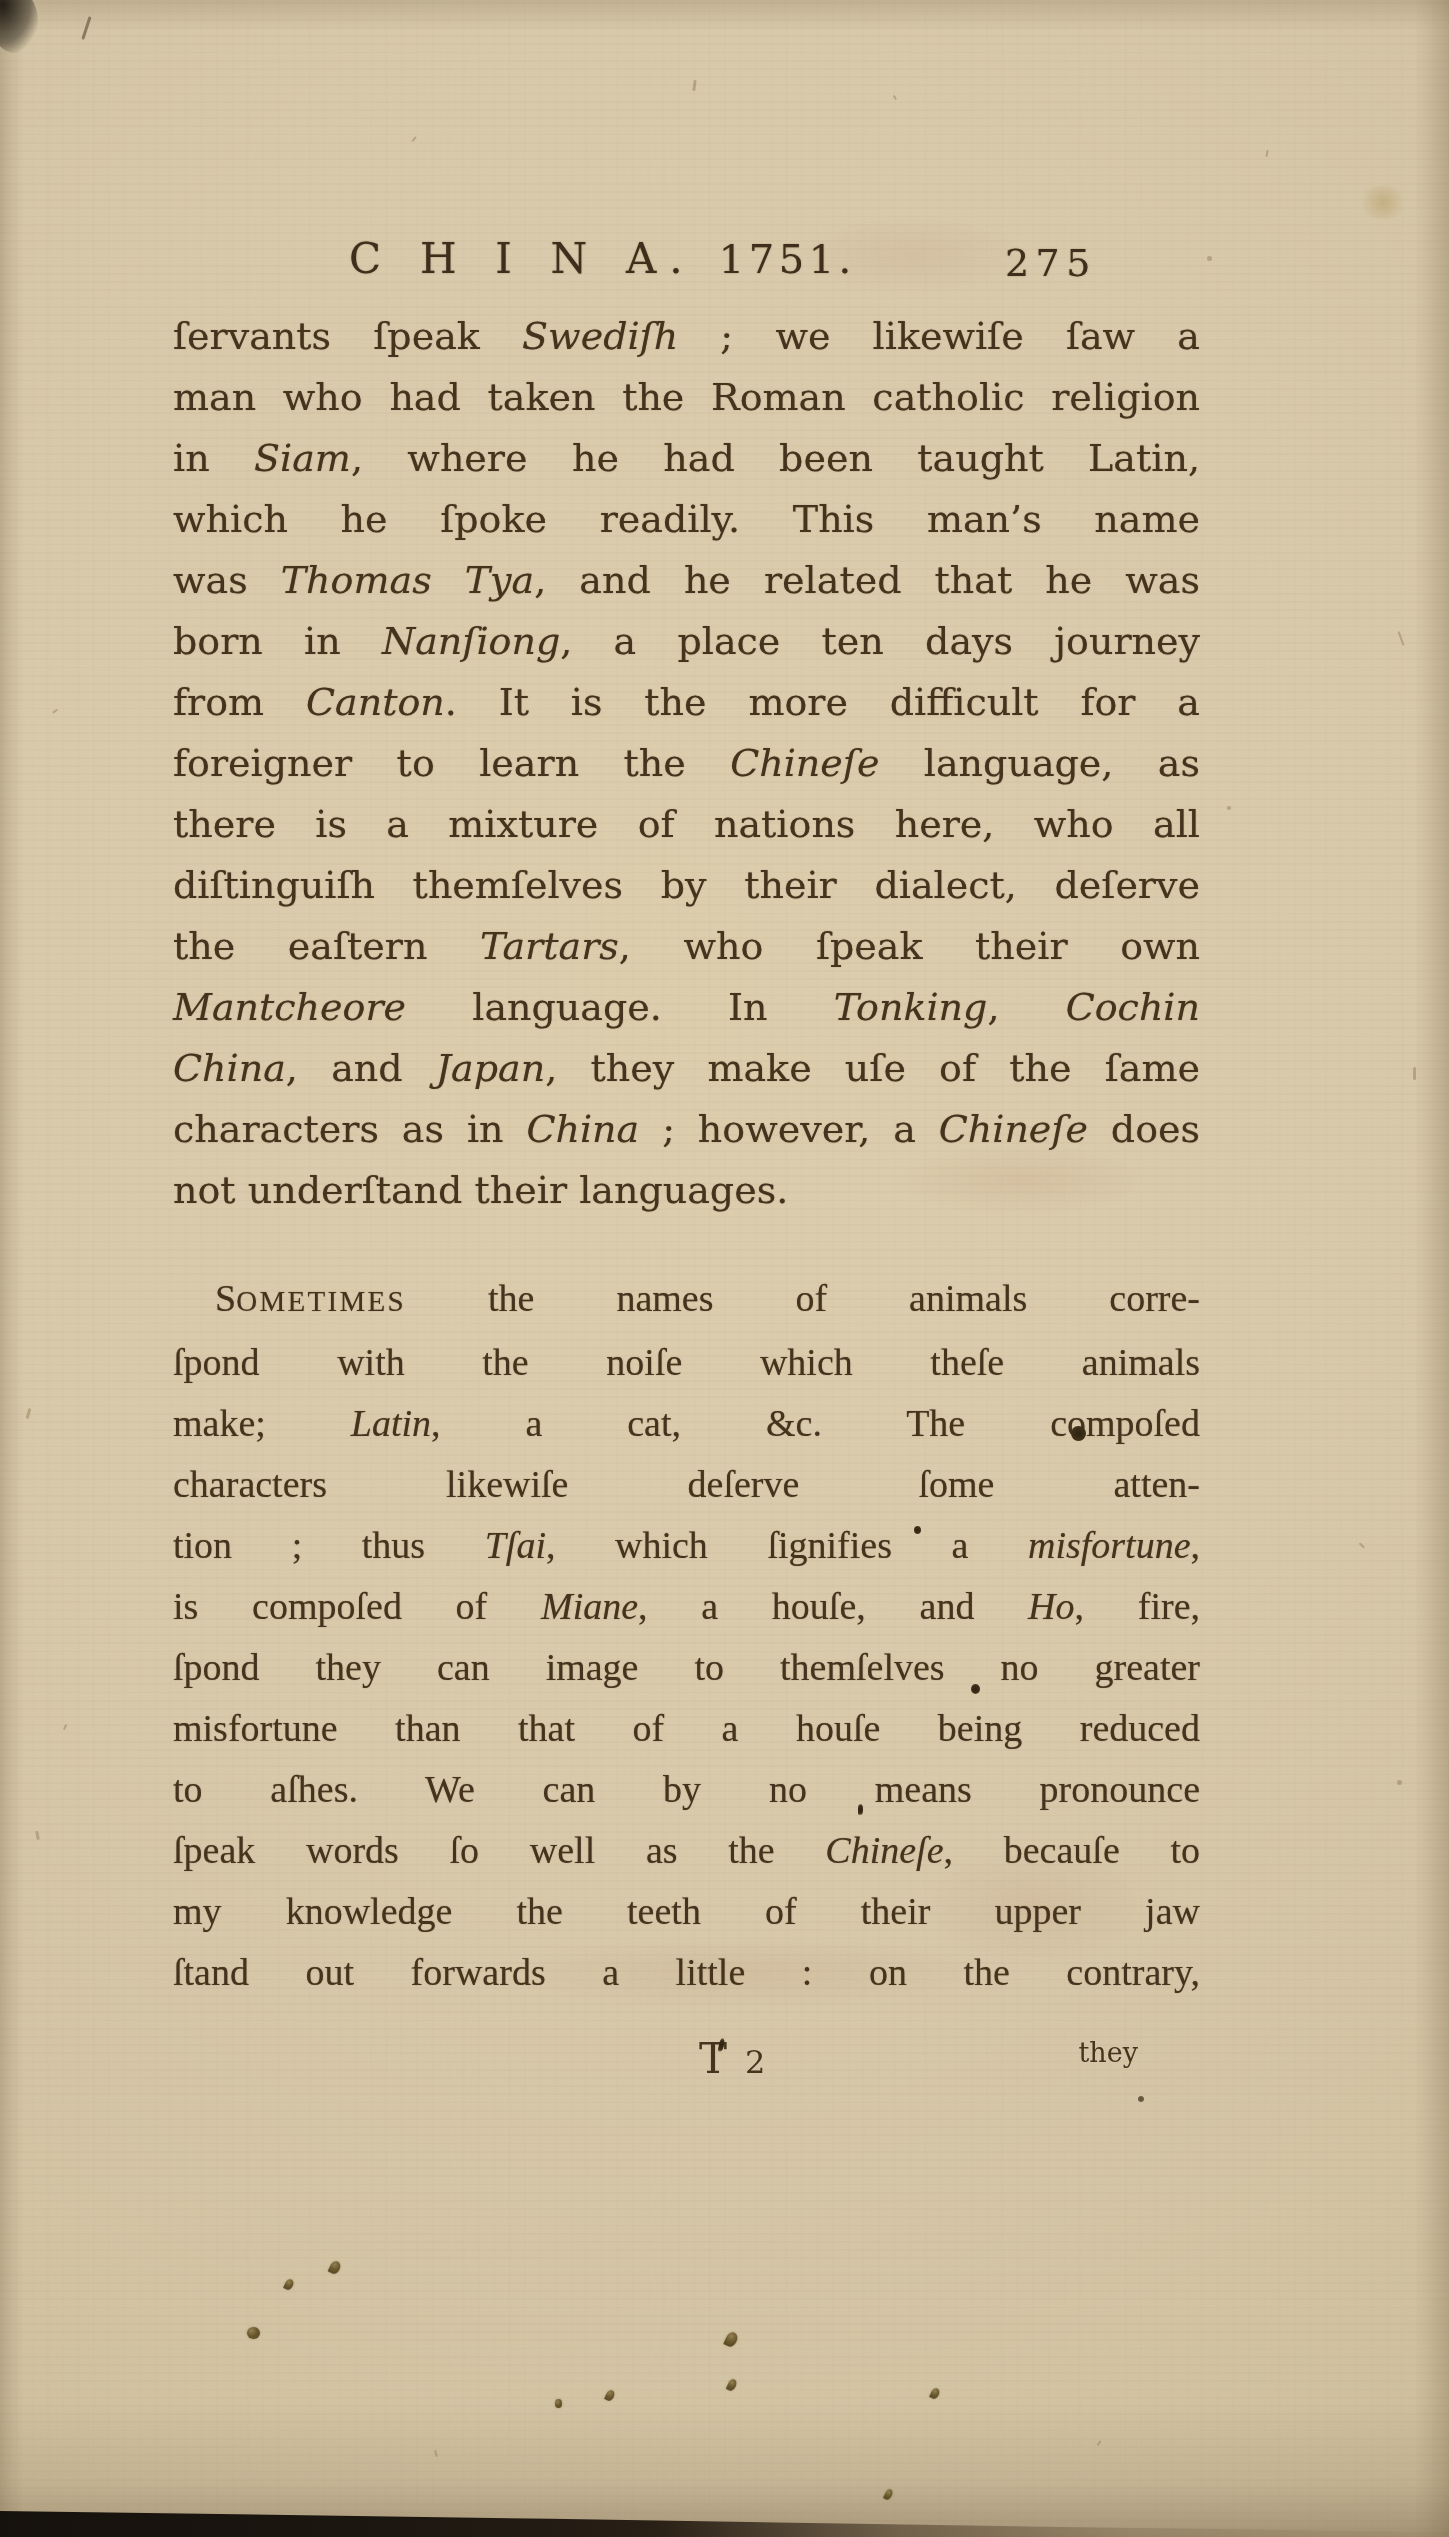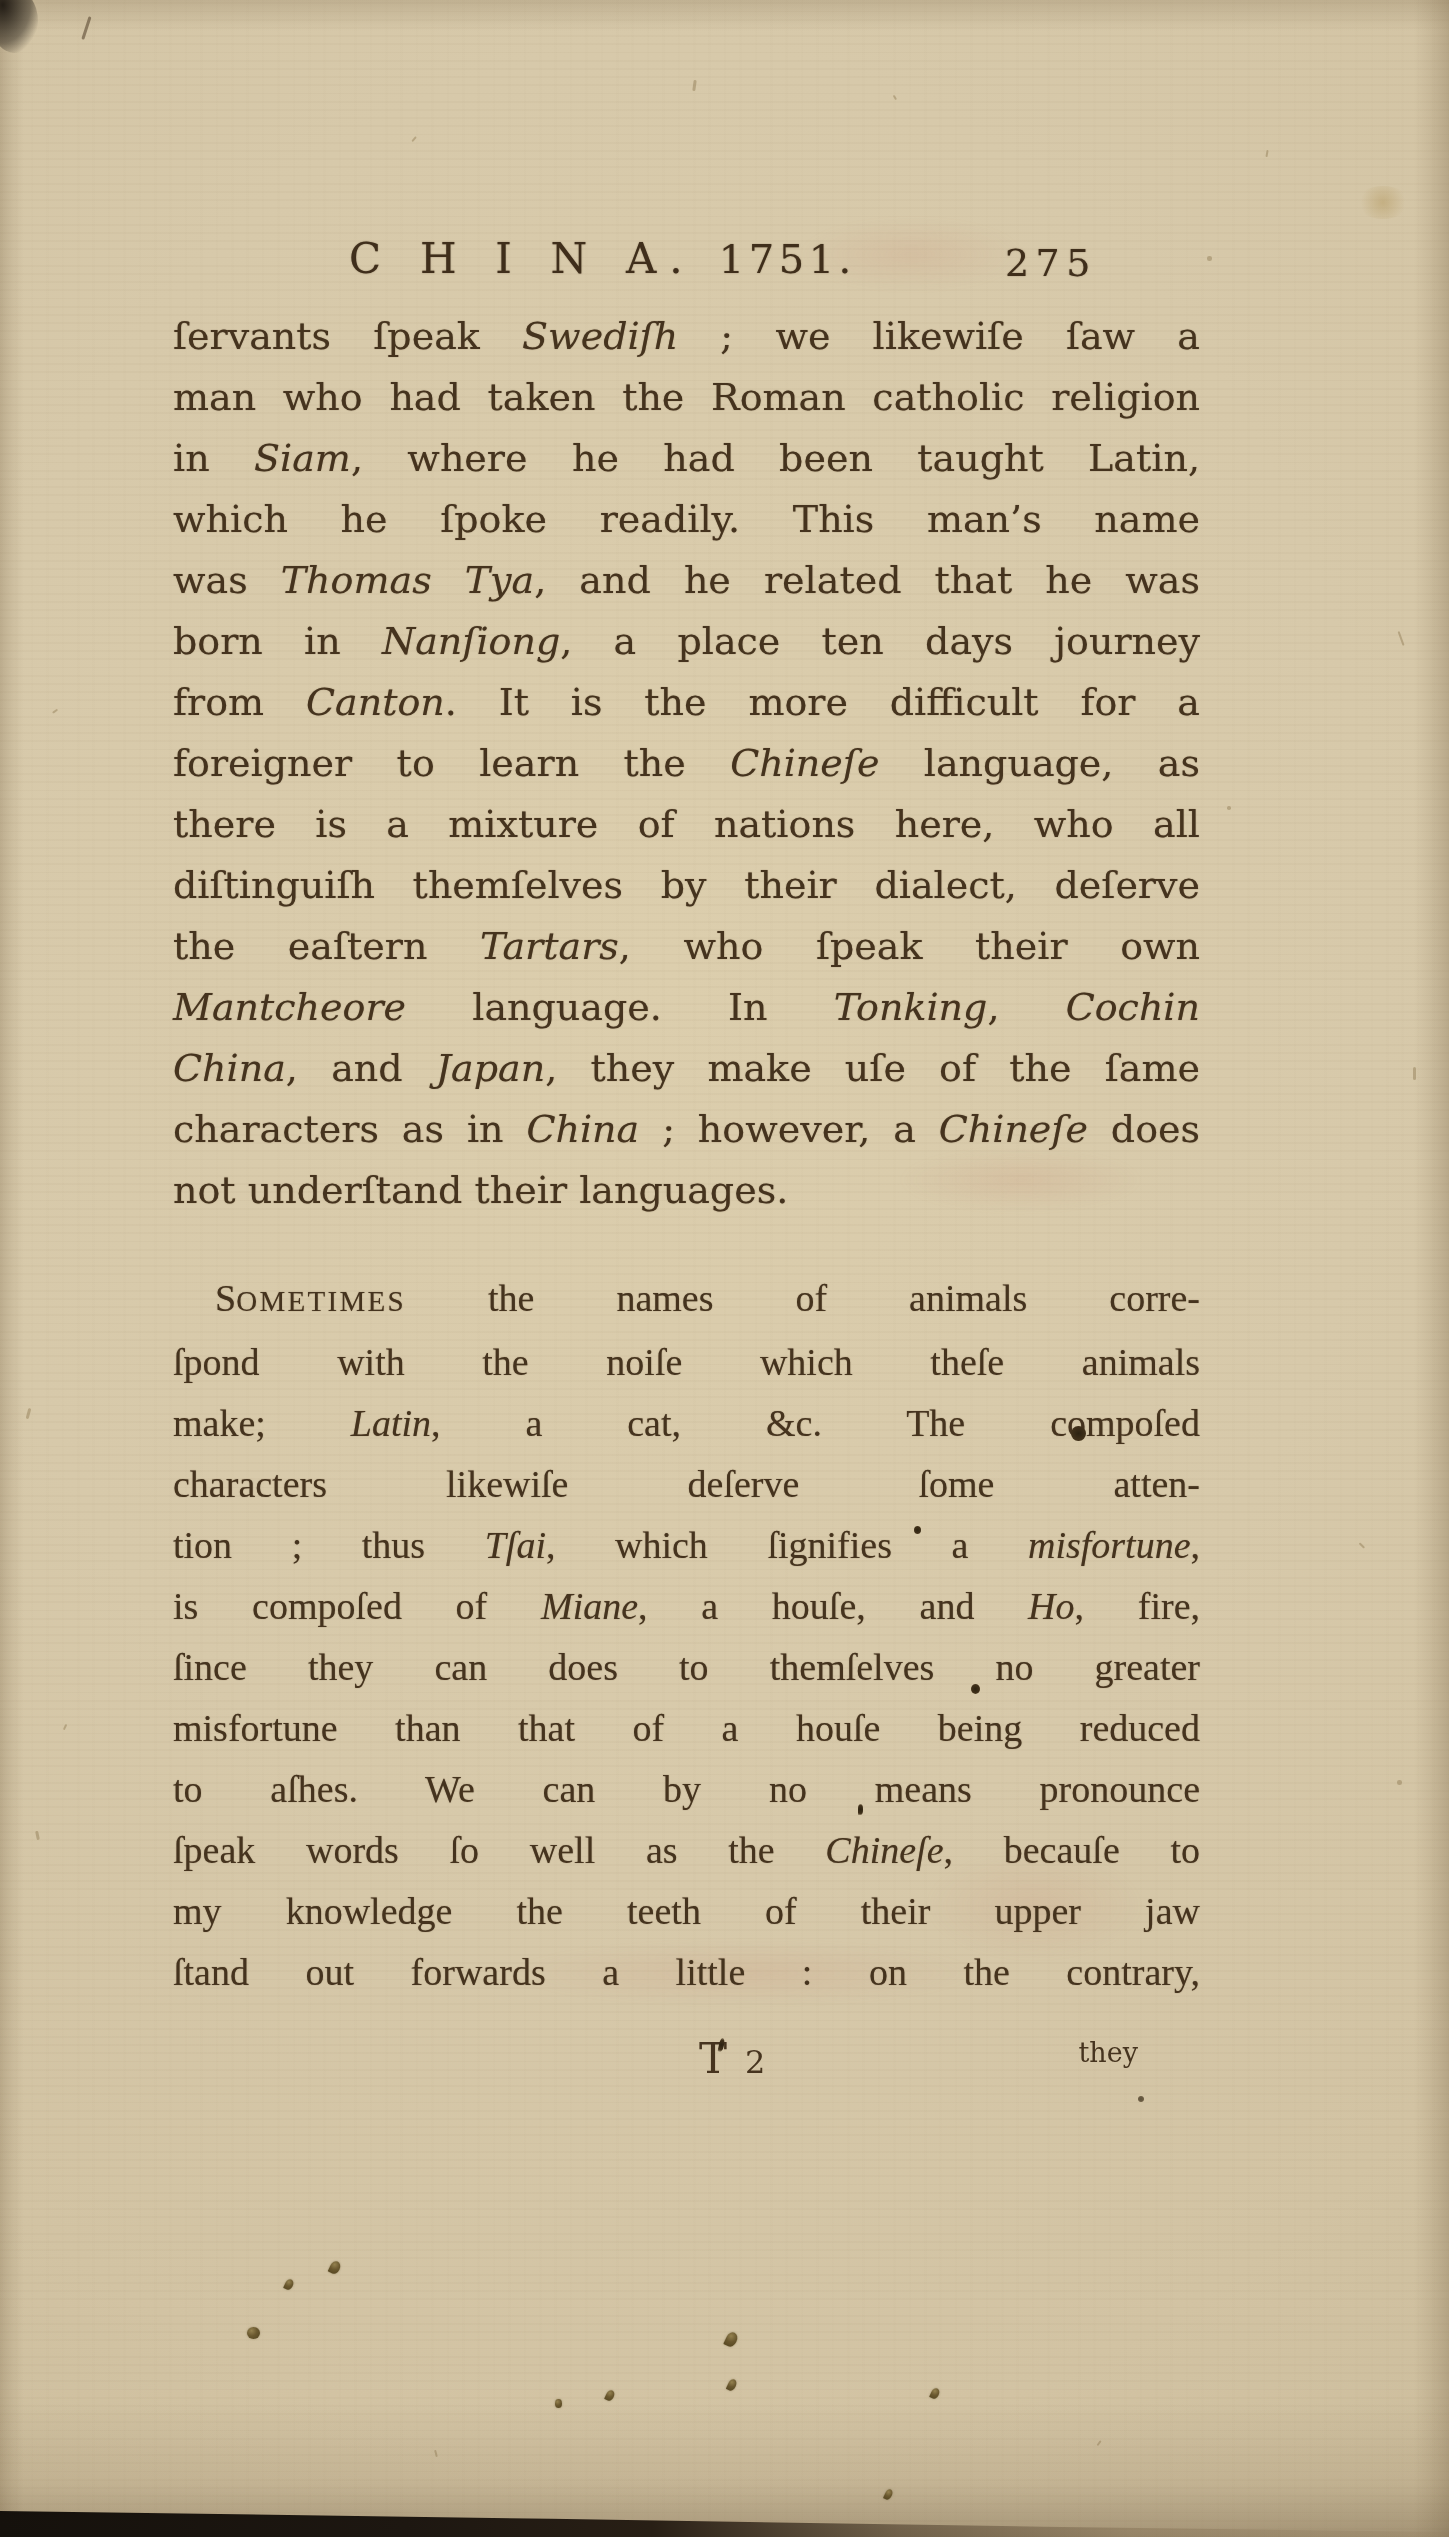--- a/index.html
+++ b/index.html
@@ -115,21 +115,21 @@
         <div class="line"><span>characters as in </span><span class="italic">China</span><span> ; however, a </span><span class="italic">Chineſe</span><span> does</span></div>
         <div class="line left-last"><span>not underſtand their languages.</span></div>
       </div>
       <div class="paragraph spaced">
         <div class="line indent"><span>S</span><span class="sc">OMETIMES</span><span> the names of animals corre-</span></div>
         <div class="line"><span>ſpond with the noiſe which theſe animals</span></div>
         <div class="line"><span>make; </span><span class="italic">Latin</span><span>, a cat, &amp;c.  The compoſed</span></div>
         <div class="line"><span>characters likewiſe deſerve ſome atten-</span></div>
         <div class="line"><span>tion ; thus </span><span class="italic">Tſai</span><span>, which ſignifies a </span><span class="italic">misfortune</span><span>,</span></div>
         <div class="line"><span>is compoſed of </span><span class="italic">Miane</span><span>, a houſe, and </span><span class="italic">Ho</span><span>, fire,</span></div>
-        <div class="line"><span>ſince they can does to themſelves no greater</span></div>
+        <div class="line"><span>ſpond they can image to themſelves no greater</span></div>
         <div class="line"><span>misfortune than that of a houſe being reduced</span></div>
         <div class="line"><span>to aſhes.  We can by no means pronounce</span></div>
         <div class="line"><span>ſpeak words ſo well as the </span><span class="italic">Chineſe</span><span>, becauſe to</span></div>
         <div class="line"><span>my knowledge the teeth of their upper jaw</span></div>
         <div class="line"><span>ſtand out forwards a little :  on the contrary,</span></div>
       </div>
     </div>
 
   <div class="sig-row" style="position:absolute;left:129px;top:2021px;width:1027px;">
     <span class="signature"><span>T</span><span class="num">2</span></span>

